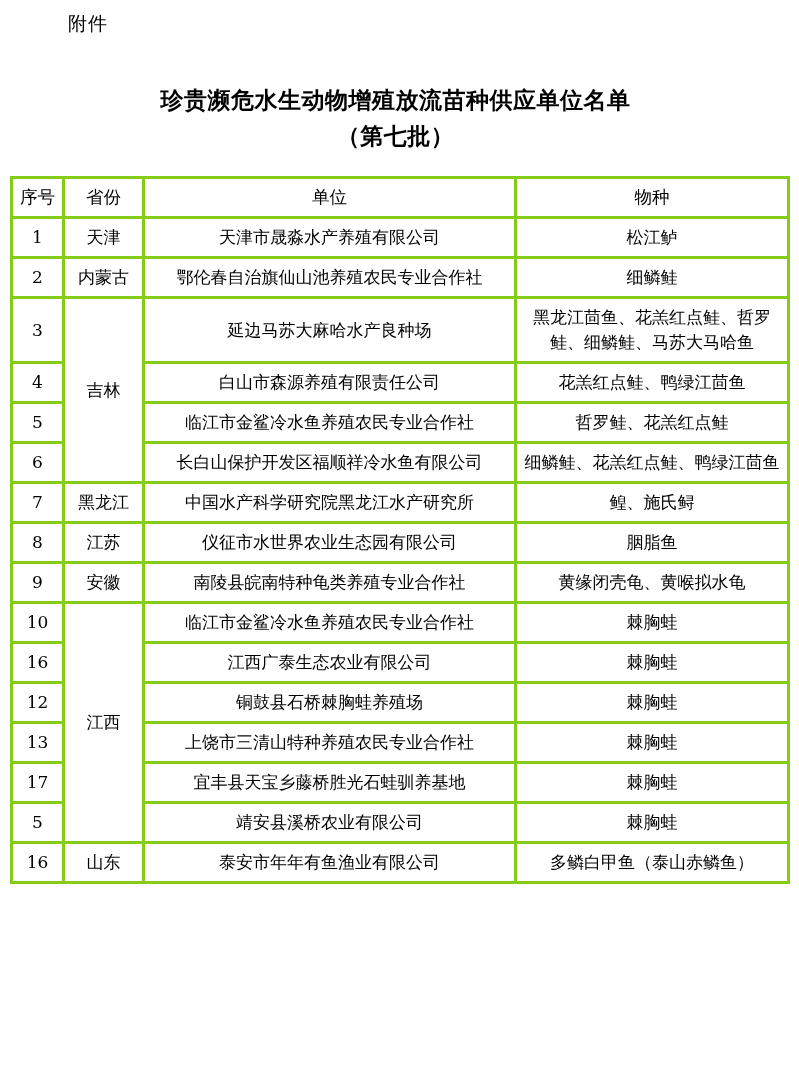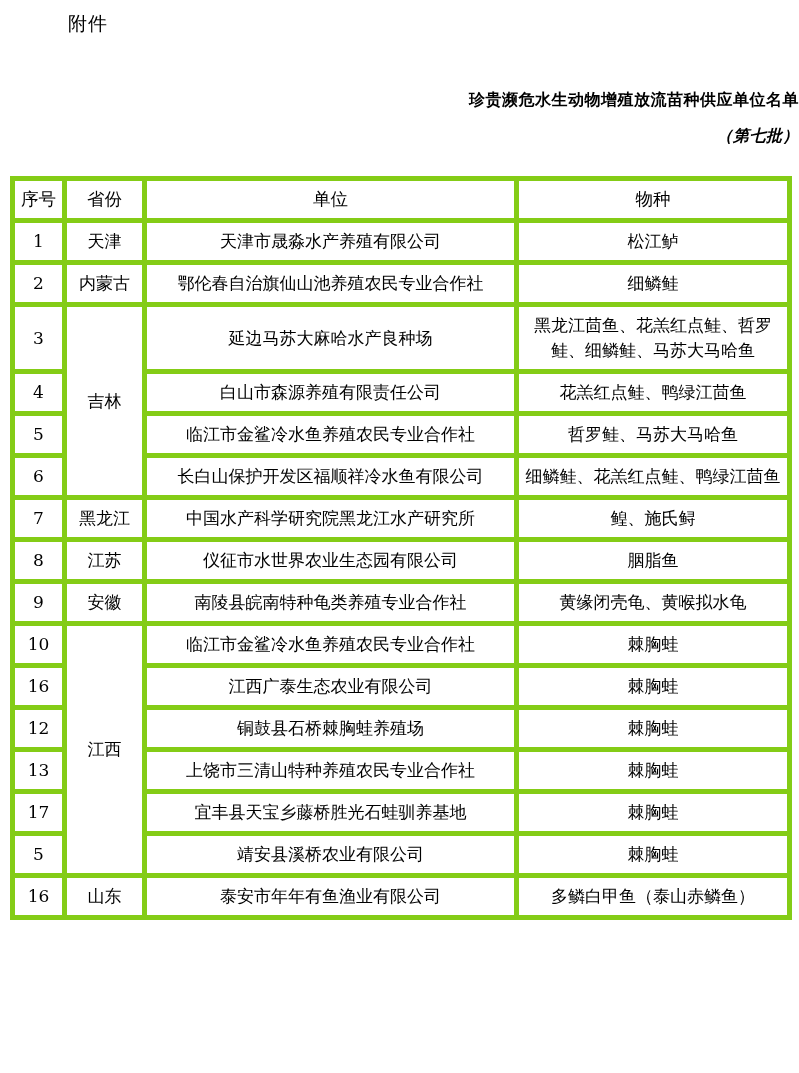--- a/index.html
+++ b/index.html
@@ -25,42 +25,41 @@
     position: absolute;
     left: 68px;
     top: 10px;
     font-size: 19px;
     line-height: 26px;
     letter-spacing: 1px;
   }
   .doc-title {
     position: absolute;
     left: 0;
-    right: 0;
+    right: 8px;
     top: 82px;
-    text-align: right;
-    font-size: 16px;
+    text-align: center;
+    font-size: 23px;
     font-weight: bold;
     line-height: 36px;
     letter-spacing: 0.5px;
   }
   .doc-title .line2 {
     display: block;
-    font-style: italic;
   }
   table.main-table {
     position: absolute;
     left: 10px;
     top: 176px;
     width: 779px;
     border-collapse: collapse;
     table-layout: fixed;
   }
   table.main-table td, table.main-table th {
-    border: 5px solid #84cc16;
+    border: 3px solid #84cc16;
     text-align: center;
     vertical-align: middle;
     font-size: 17px;
     line-height: 25px;
     font-weight: normal;
     padding: 6px 0;
   }
   table.main-table th {
     font-size: 17.5px;
   }
@@ -120,21 +119,21 @@
           <td class="cell-species">黑龙江茴鱼、花羔红点鲑、哲罗鲑、细鳞鲑、马苏大马哈鱼</td>
         </tr>
         <tr>
           <td class="cell-seq">4</td>
           <td class="cell-unit">白山市森源养殖有限责任公司</td>
           <td class="cell-species">花羔红点鲑、鸭绿江茴鱼</td>
         </tr>
         <tr>
           <td class="cell-seq">5</td>
           <td class="cell-unit">临江市金鲨冷水鱼养殖农民专业合作社</td>
-          <td class="cell-species">哲罗鲑、马苏大马哈鱼</td>
+          <td class="cell-species">哲罗鲑、花羔红点鲑</td>
         </tr>
         <tr>
           <td class="cell-seq">6</td>
           <td class="cell-unit">长白山保护开发区福顺祥冷水鱼有限公司</td>
           <td class="cell-species">细鳞鲑、花羔红点鲑、鸭绿江茴鱼</td>
         </tr>
         <tr>
           <td class="cell-seq">7</td>
           <td class="cell-prov">黑龙江</td>
           <td class="cell-unit">中国水产科学研究院黑龙江水产研究所</td>

